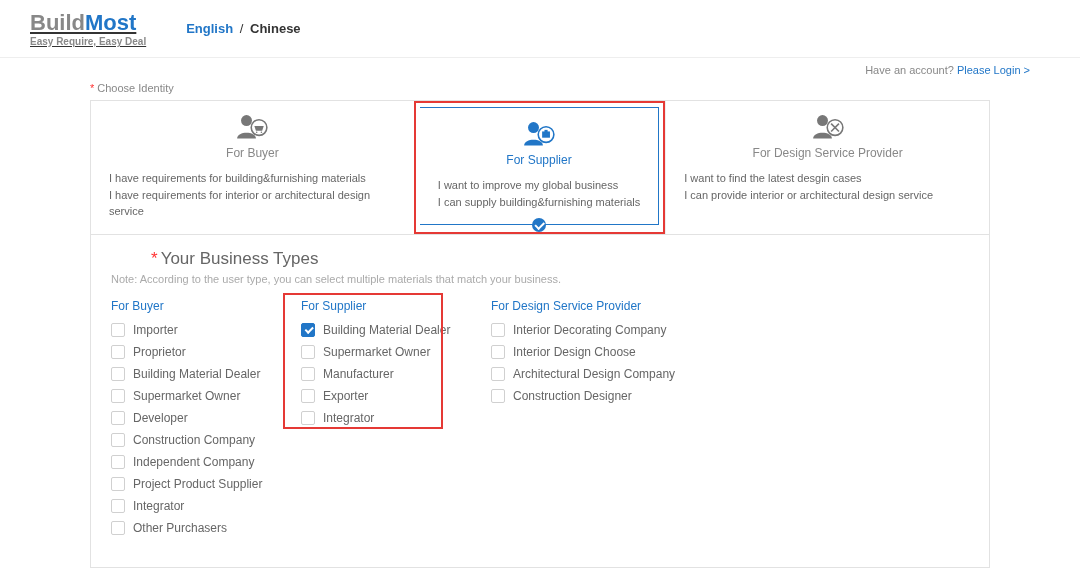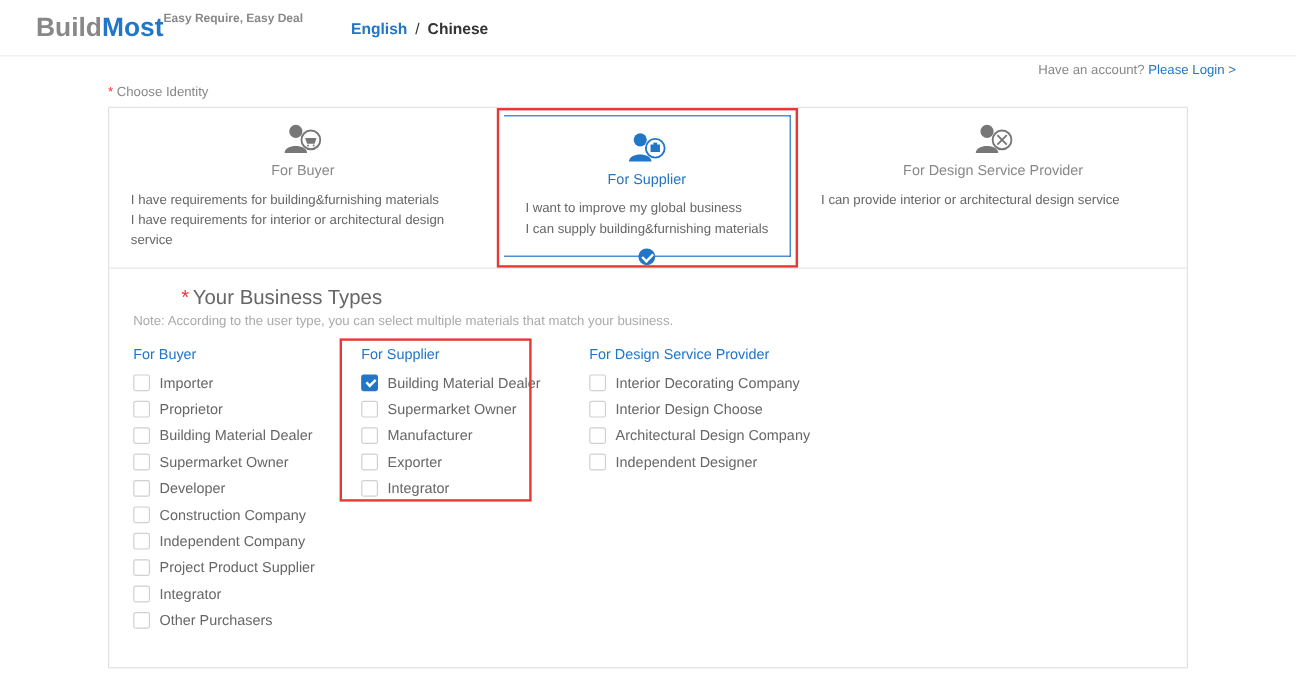--- a/index.html
+++ b/index.html
@@ -4,21 +4,21 @@
 <style>
 * { box-sizing: border-box; margin: 0; padding: 0; }
 body { font-family: Arial, sans-serif; font-size: 12px; color: #333; background: #fff; }
 
 .header {
   display: flex;
   align-items: center;
   padding: 10px 30px;
   border-bottom: 1px solid #eee;
 }
-.logo { display: flex; flex-direction: row; margin-right: 40px; }
+.logo { display: flex; flex-direction: column; margin-right: 40px; text-decoration: underline; }
 .logo-main { font-size: 22px; font-weight: bold; }
 .logo-build { color: #888; }
 .logo-most { color: #2176c7; }
 .logo-sub { font-size: 10px; color: #888; font-weight: bold; }
 
 .lang { font-size: 13px; }
 .lang-en { color: #2176c7; font-weight: bold; }
 .lang-sep { color: #333; margin: 0 3px; }
 .lang-cn { color: #333; font-weight: bold; }
 
@@ -208,20 +208,21 @@
       <div class="card-icon">
         <svg class="icon-svg" viewBox="0 0 46 32">
           <circle cx="16" cy="9" r="7" fill="#777"></circle>
           <path d="M4 32 C4 22 28 22 28 32 Z" fill="#777"></path>
           <circle cx="32" cy="18" r="10" fill="none" stroke="#777" stroke-width="2"></circle>
           <line x1="27" y1="13" x2="37" y2="23" stroke="#777" stroke-width="2"></line>
           <line x1="37" y1="13" x2="27" y2="23" stroke="#777" stroke-width="2"></line>
         </svg>
       </div>
       <div class="card-title">For Design Service Provider</div>
+      <div class="card-line">I want to find the latest desgin cases</div>
       <div class="card-line">I can provide interior or architectural design service</div>
     </div>
   </div>
 
   <div class="section2">
     <div class="biz-label">
       <span class="ast">*</span><span>Your Business Types</span>
     </div>
     <div class="biz-note">Note: According to the user type, you can select multiple materials that match your business.</div>
 
@@ -309,21 +310,21 @@
             <div class="chk-row">
               <span class="chk"></span>
               <span class="chk-label">Interior Design Choose</span>
             </div>
             <div class="chk-row">
               <span class="chk"></span>
               <span class="chk-label">Architectural Design Company</span>
             </div>
             <div class="chk-row">
               <span class="chk"></span>
-              <span class="chk-label">Independent Designer</span>
+              <span class="chk-label">Construction Designer</span>
             </div>
           </div>
       </div>
 
       <div class="supplier-box"></div>
     </div>
   </div>
 
   <div class="footer">
     

